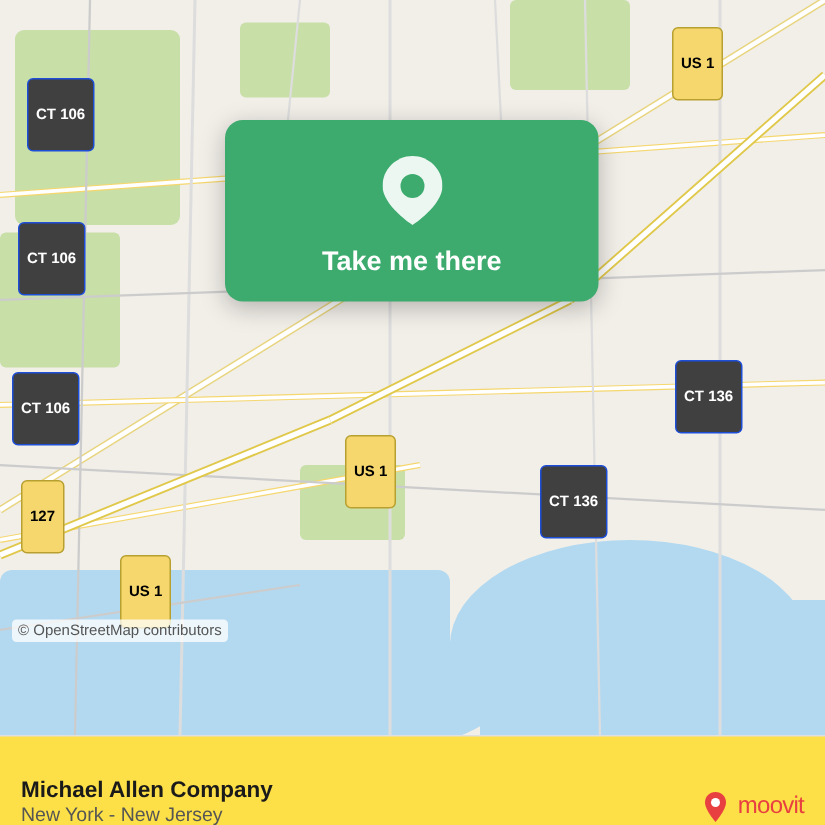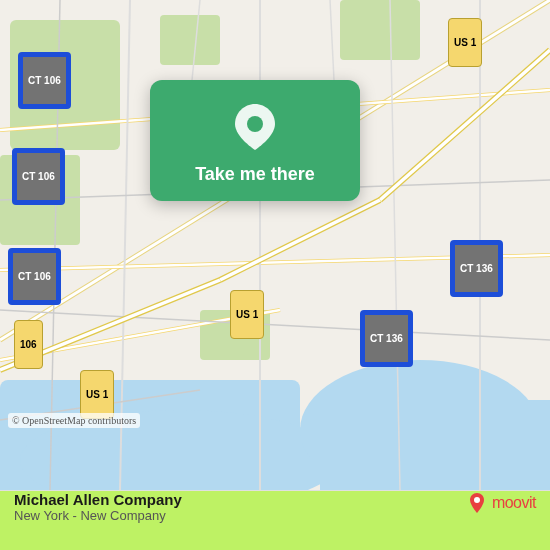--- a/index.html
+++ b/index.html
@@ -26,21 +26,21 @@
       position: absolute;
       top: 0; left: 0;
       background-color: #f2efe9;
     }
 
     
     #cta-card {
       position: absolute;
       top: 80px;
       left: 150px;
-      width: 210px;
+      width: 249px;
       background: #3daa6e;
       border-radius: 12px;
       padding: 20px 16px 16px;
       display: flex;
       flex-direction: column;
       align-items: center;
       box-shadow: 0 4px 16px rgba(0,0,0,0.25);
       cursor: pointer;
     }
 
@@ -66,47 +66,46 @@
       border-radius: 4px;
       padding: 18px 5px;
       font-size: 10px;
       font-weight: bold;
       color: #000;
       background: #f5d76e;
       border: 1px solid #b8a030;
     }
 
     .badge-blue {
-      background: #737373;
-      border: 5px solid #1d4ed8;
+      background: #404040;
+      border: 1px solid #1d4ed8;
       color: #fff;
     }
 
     
     #bottom-bar {
       width: 550px;
       height: 60px;
-      background: #bef264;
+      background: #fde047;
       border-top: 1px solid #e0e0e0;
       display: flex;
-      align-items: flex-start;
+      align-items: flex-end;
       padding: 0 14px;
       justify-content: space-between;
     }
 
     #attribution {
       font-size: 10px;
       color: #555;
       position: absolute;
       bottom: 62px;
       left: 8px;
       background: rgba(255,255,255,0.75);
       padding: 2px 4px;
       border-radius: 3px;
-      font-family: Liberation Serif, serif;
     }
 
     #location-name {
       font-size: 15px;
       font-weight: 600;
       color: #1a1a1a;
     }
 
     #location-sub {
       font-size: 13px;
@@ -188,39 +187,39 @@
 
   <div class="badge badge-blue" style="top:52px;left:18px;">CT 106</div>
   <div class="badge badge-blue" style="top:148px;left:12px;">CT 106</div>
   <div class="badge badge-blue" style="top:248px;left:8px;">CT 106</div>
   <div class="badge badge-blue" style="top:100px;left:192px;">CT 124</div>
   <div class="badge badge-blue" style="top:240px;left:450px;">CT 136</div>
   <div class="badge badge-blue" style="top:310px;left:360px;">CT 136</div>
   <div class="badge" style="top:290px;left:230px;">US 1</div>
   <div class="badge" style="top:370px;left:80px;">US 1</div>
   <div class="badge" style="top:18px;left:448px;">US 1</div>
-  <div class="badge" style="top:320px;left:14px;">106</div>
+  <div class="badge" style="top:320px;left:14px;">127</div>
 
   <div id="cta-card">
     <div id="location-icon-wrap">
       <svg width="40" height="46" viewBox="0 0 40 46" fill="none" xmlns="http://www.w3.org/2000/svg">
         <path d="M20 0C9 0 0 9 0 20C0 33 20 46 20 46C20 46 40 33 40 20C40 9 31 0 20 0Z" fill="white" opacity="0.9"></path>
         <circle cx="20" cy="20" r="8" fill="#3daa6e"></circle>
       </svg>
     </div>
     <span id="cta-label">Take me there</span>
   </div>
 
   <div id="attribution">© OpenStreetMap contributors</div>
 </div>
 
 <div id="bottom-bar">
   <div>
     <div id="location-name">Michael Allen Company</div>
-    <div id="location-sub">New York - New Company</div>
+    <div id="location-sub">New York - New Jersey</div>
   </div>
   <div id="moovit-logo">
     <svg width="24" height="24" viewBox="0 0 24 24">
       <path d="M12 2C8 2 5 5 5 9C5 14 12 22 12 22C12 22 19 14 19 9C19 5 16 2 12 2Z" fill="#e84040"></path>
       <circle cx="12" cy="9" r="3" fill="white"></circle>
     </svg>
     <span class="moovit-text">moovit</span>
   </div>
 </div>
 

